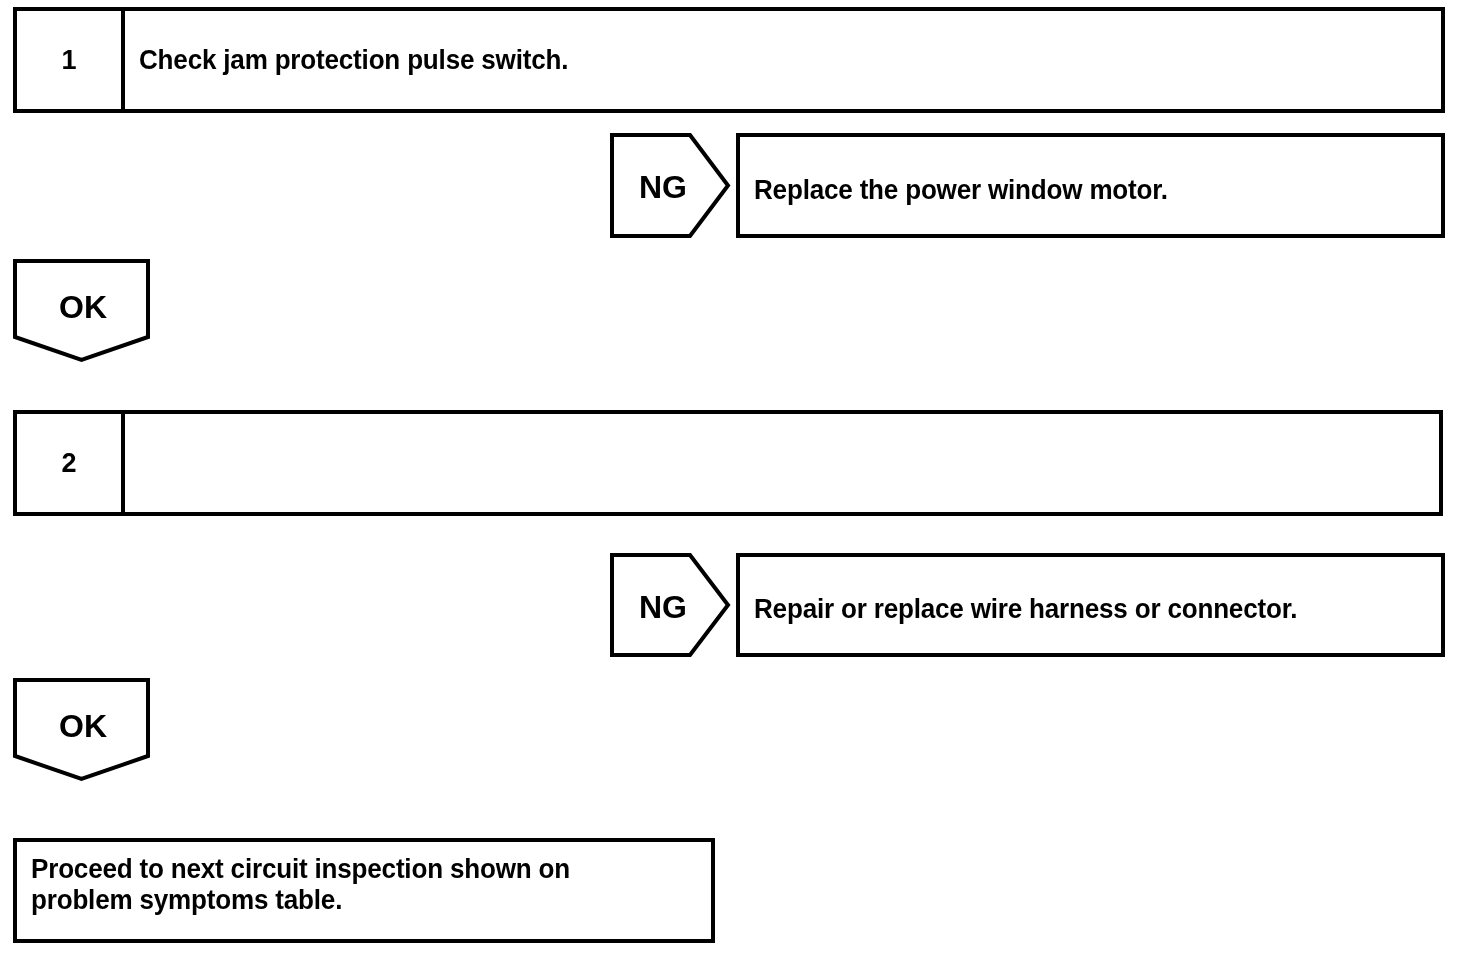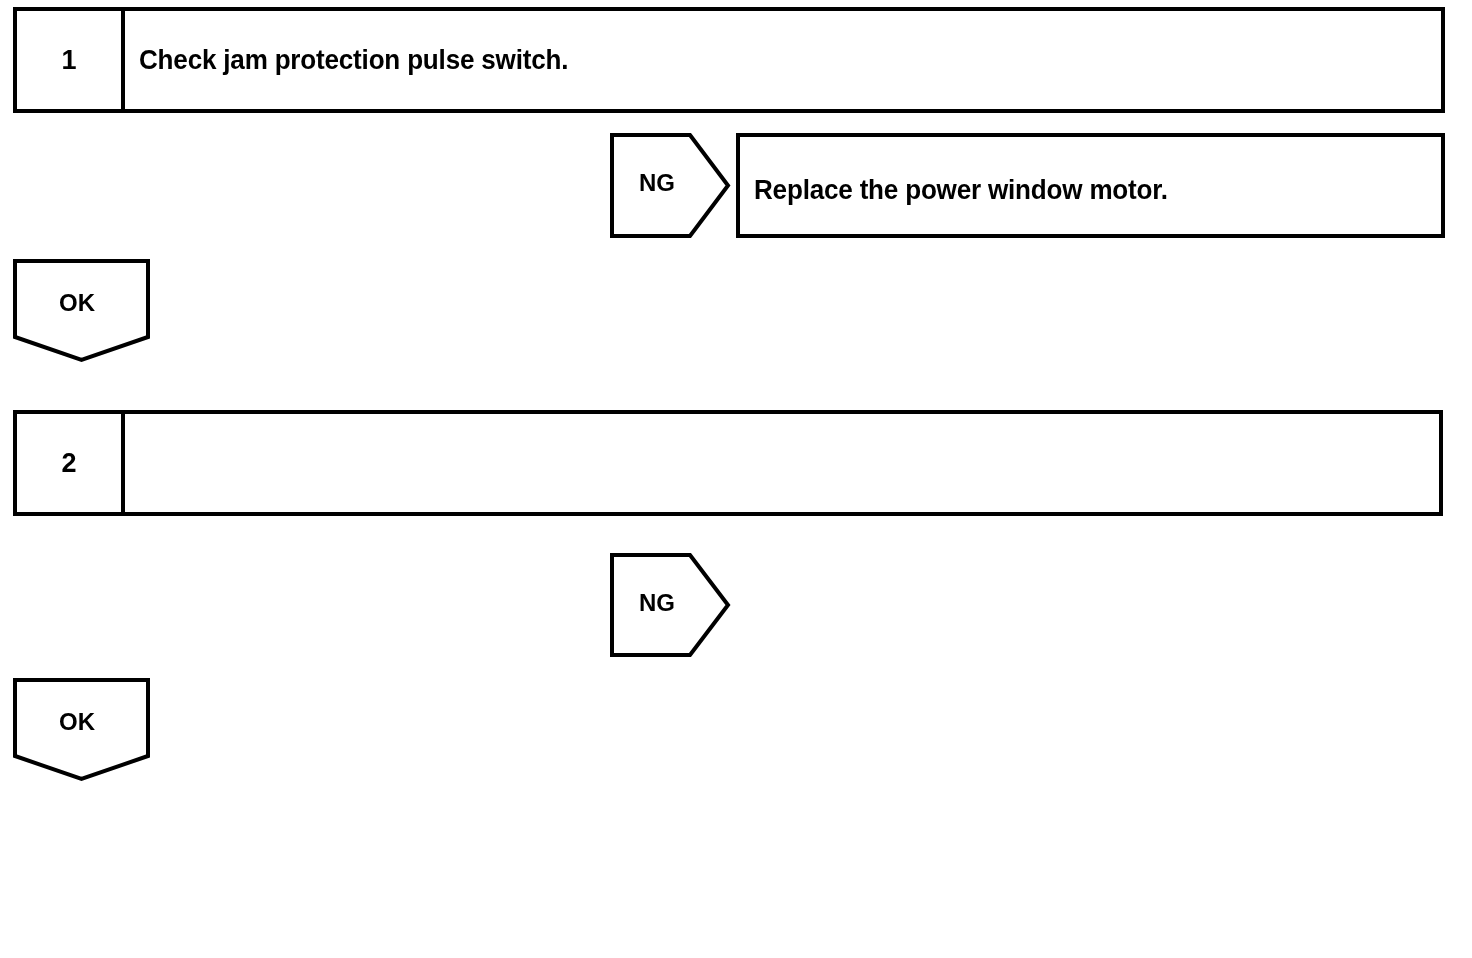--- a/index.html
+++ b/index.html
@@ -87,21 +87,21 @@
   
   .connector {
     position: absolute;
   }
   .connector svg {
     display: block;
     overflow: visible;
   }
   .connector-label {
     position: absolute;
-    font-size: 24px;
+    font-size: 32px;
     font-weight: bold;
     color: #000000;
     line-height: 1;
     letter-spacing: 0px;
   }
   .ng-label {
     left: 29px;
     top: 38px;
   }
   .ok-label {
@@ -147,22 +147,29 @@
     </div>
   </div>
 
   <div class="connector" style="left:610px; top:553px; width:120px; height:104px;">
     <svg width="120" height="104" viewBox="0 0 120 104">
       <polygon points="2,2 80,2 118,52 80,102 2,102" fill="#ffffff" stroke="#000000" stroke-width="4" stroke-linejoin="miter"></polygon>
     </svg>
     <span class="connector-label ng-label">NG</span>
   </div>
 
+  <div class="result-box" style="left:736px; top:553px; width:709px; height:104px;">
+    <span class="result-text">Repair or replace wire harness or connector.</span>
+  </div>
 
   <div class="connector" style="left:13px; top:678px; width:137px; height:103px;">
     <svg width="137" height="103" viewBox="0 0 137 103">
       <polygon points="2,2 135,2 135,78 68.5,101 2,78" fill="#ffffff" stroke="#000000" stroke-width="4" stroke-linejoin="miter"></polygon>
     </svg>
     <span class="connector-label ok-label">OK</span>
   </div>
 
+  <div class="result-box" style="left:13px; top:838px; width:702px; height:105px; align-items:flex-start; padding-top:12px;">
+    <span class="result-text">Proceed to next circuit inspection shown on
+problem symptoms table.</span>
+  </div>
 
 </div>
 
 </body></html>

